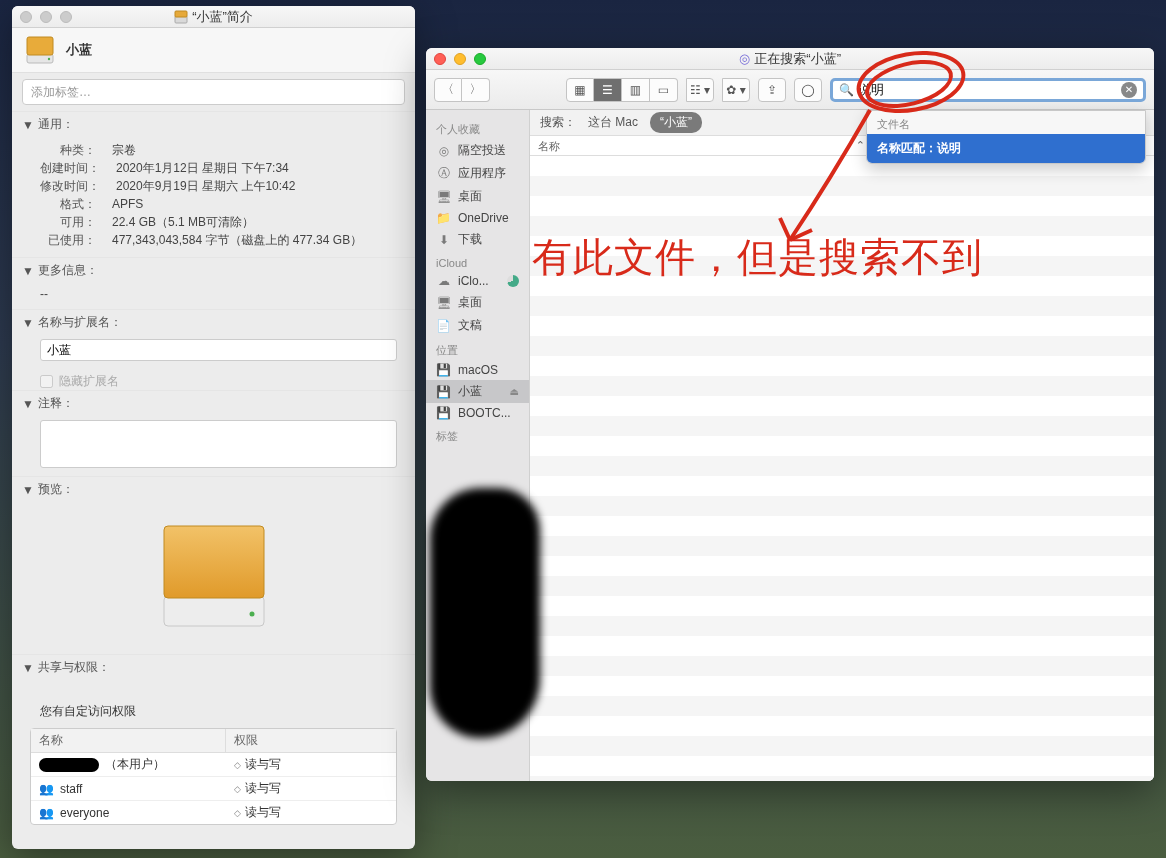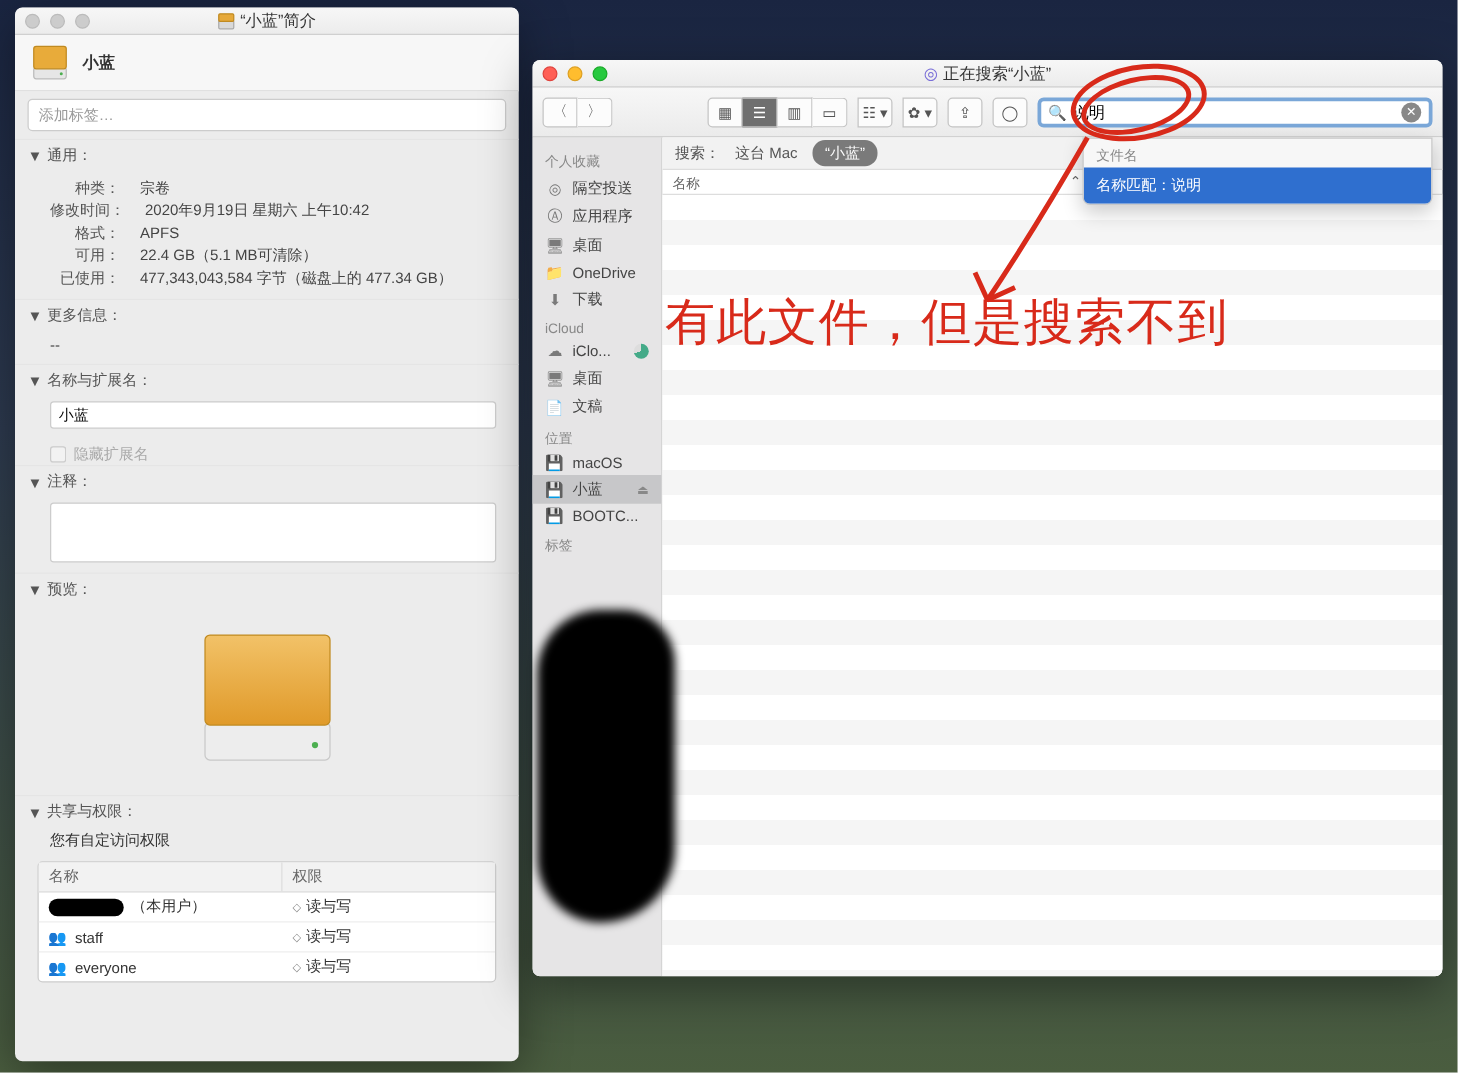--- a/index.html
+++ b/index.html
@@ -126,21 +126,21 @@
   .list-hdr .col-date { width:130px;}
   .list-hdr .col-size { width:70px;}
   .list-hdr .col-kind { width:80px; border-right:none;}
   .rows { flex:1; background:repeating-linear-gradient(#fff 0,#fff 20px,#f5f5f5 20px,#f5f5f5 40px);}
   .suggest {
     position:absolute; left:440px; top:62px; width:280px;
     background:#f7f7f7; border:1px solid #c8c8c8; border-radius:0 0 6px 6px;
     box-shadow:0 6px 16px rgba(0,0,0,0.2); font-size:12px; overflow:hidden;
   }
   .suggest .gh { color:#888; padding:6px 10px 2px 10px; font-size:11px;}
-  .suggest .opt { padding:6px 10px; }
+  .suggest .opt { padding:6px 10px;font-weight:bold; }
   .suggest .opt.sel { background:#2f6fcf; color:#fff; }
   
   .anno-circle {
     position:absolute; border:4px solid #d82a1a; border-radius:50%;
     width:110px; height:60px; transform:rotate(-10deg);
     left:856px; top:52px; pointer-events:none;
   }
   .anno-circle2 {
     position:absolute; border:4px solid #d82a1a; border-radius:50%;
     width:90px; height:44px; transform:rotate(-14deg);
@@ -188,20 +188,24 @@
       <div class="name">小蓝</div>
     </div>
   </div>
   <div class="tags-input">添加标签…</div>
 
   <div class="section-hdr">▼ <span>通用：</span></div>
   <div class="section-body">
     <div class="kv">
         <span class="k">种类：</span>
         <span>宗卷</span>
+      </div>
+    <div class="kv">
+        <span class="k">创建时间：</span>
+        <span>2020年1月12日 星期日 下午7:34</span>
       </div>
     <div class="kv">
         <span class="k">修改时间：</span>
         <span>2020年9月19日 星期六 上午10:42</span>
       </div>
     <div class="kv">
         <span class="k">格式：</span>
         <span>APFS</span>
       </div>
     <div class="kv">
@@ -236,21 +240,21 @@
       <defs>
           <linearGradient id="g1" x1="0" y1="0" x2="0" y2="1">
             <stop offset="0" stop-color="#f2c268"></stop>
             <stop offset="1" stop-color="#e09a2a"></stop>
           </linearGradient>
         </defs>
     </svg>
   </div>
 
   <div class="section-hdr">▼ <span>共享与权限：</span></div>
-  <div style="padding:2px 5px 4px 28px; font-size:12px;">您有自定访问权限</div>
+  <div style="padding:2px 5px 4px 28px; font-size:12px;margin-top:21px;">您有自定访问权限</div>
   <div class="perm-table">
     <div class="thead">
       <div class="c1">名称</div>
       <div class="c2">权限</div>
     </div>
     <div class="row">
       <div class="c1">
           <span style="display:inline-block;width:60px;height:14px;background:#000;border-radius:8px;"></span>
           <span>（本用户）</span>
         </div>

